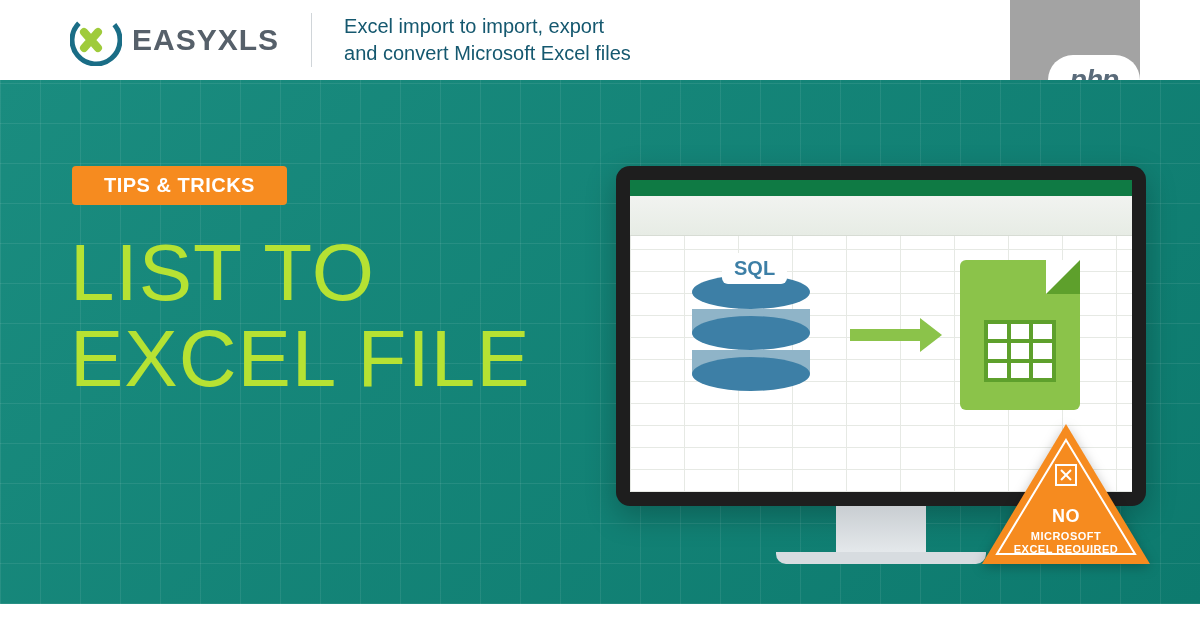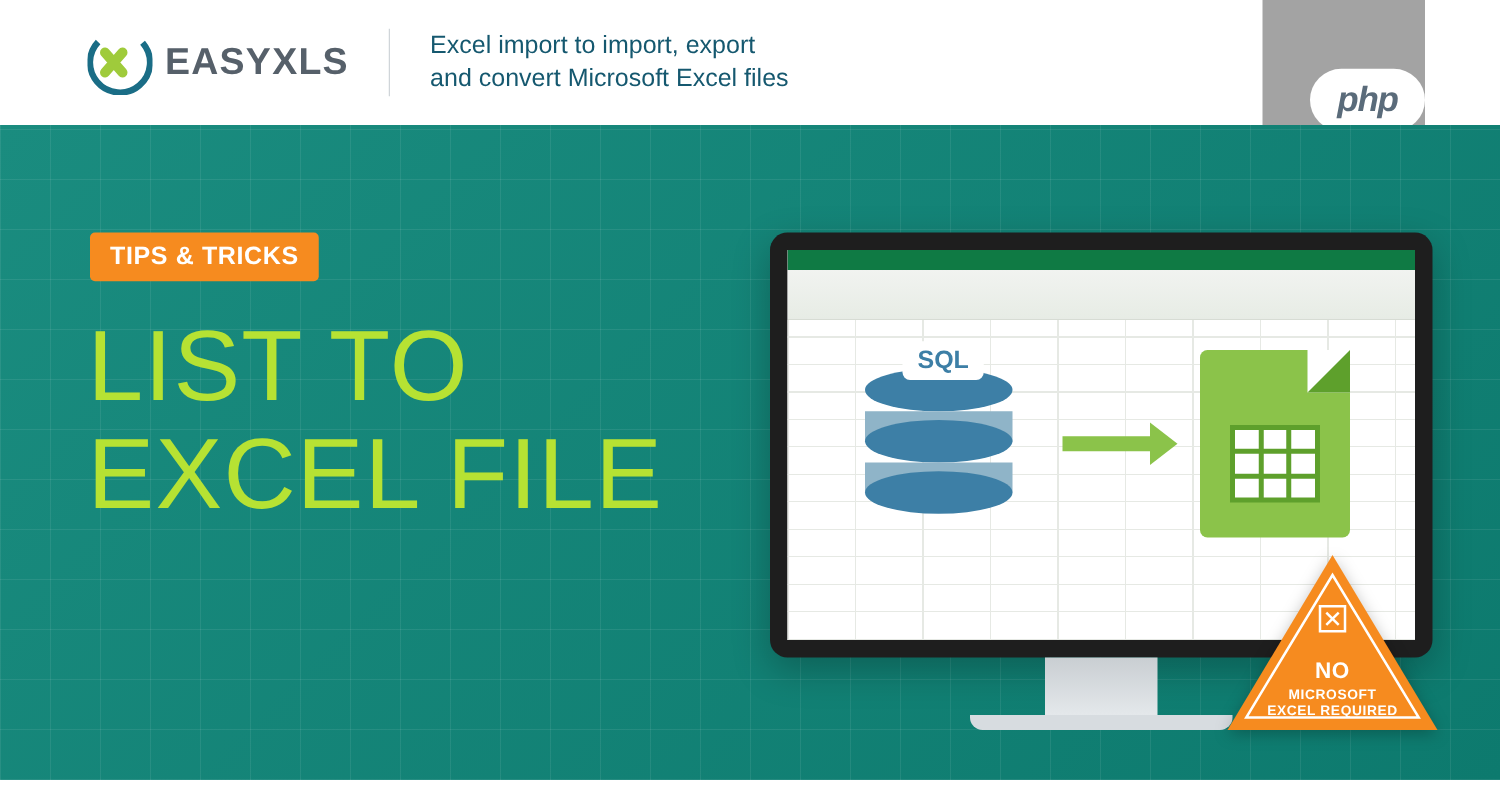--- a/index.html
+++ b/index.html
@@ -1,33 +1,33 @@
 <!DOCTYPE html>
 <html><head>
 <meta charset="utf-8">
 <style>
   * { margin: 0; padding: 0; box-sizing: border-box; }
   body { width: 1200px; height: 628px; font-family: Arial, Helvetica, sans-serif; overflow: hidden; position: relative; }
-  .header { background: #fff; height: 100px; display: flex; align-items: center; padding: 0 70px; }
+  .header { background: #fff; height: 80px; display: flex; align-items: center; padding: 0 70px; }
   .logo-area { display: flex; align-items: center; gap: 10px; }
   .logo-icon { width: 52px; height: 52px; position: relative; }
   .logo-text { font-size: 30px; font-weight: 700; color: #4a5a66; letter-spacing: 1px; }
   .logo-text .easy { color: #56606a; }
   .logo-text .xls { color: #56606a; font-weight: 900; }
   .divider { width: 1px; height: 54px; background: #d0d5d9; margin: 0 32px; }
   .tagline { color: #15586f; font-size: 20px; line-height: 1.35; }
   .ribbon { position: absolute; top: 0; right: 60px; width: 130px; height: 160px; background: #a3a3a3; display:flex; align-items:center; justify-content:flex-end; }
   .ribbon::after { content:""; position:absolute; bottom:-28px; left:0; width:0; height:0; border-left: 65px solid #9fcb3b; border-right: 65px solid #9fcb3b; border-bottom: 28px solid transparent; }
   .ribbon .php-badge { width: 92px; height: 50px; background:#fff; border-radius: 26px; display:flex; align-items:center; justify-content:center; font-weight:900; font-style: italic; font-size: 28px; letter-spacing:-1px; color:#5a6b7a; }
   .main { position: relative; height: 524px; background:
     repeating-linear-gradient(0deg, rgba(255,255,255,0.08) 0 1px, transparent 1px 40px),
     repeating-linear-gradient(90deg, rgba(255,255,255,0.08) 0 1px, transparent 1px 40px),
     linear-gradient(135deg, #1a8c7f 0%, #0d7a6e 100%);
   }
-  .badge-tips { position:absolute; top: 86px; left:72px; display:inline-block; background:#f68b1f; color:#fff; font-weight:700; font-size:20px; padding: 8px 16px; border-radius: 4px; letter-spacing: 0.5px; }
+  .badge-tips { position:absolute; top: 86px; left:72px; display:inline-block; background:#f68b1f; color:#fff; font-weight:700; font-size:20px; padding: 8px 32px; border-radius: 4px; letter-spacing: 0.5px; }
   .title { position:absolute; top: 150px; left: 70px; color:#b6e233; font-size: 80px; font-weight: 400; line-height: 1.08; letter-spacing: 1px; }
   .monitor-wrap { position:absolute; right: 54px; top: 86px; width: 530px; height: 430px; }
   .monitor-bezel { width: 530px; height: 340px; background: #1e1e1e; border-radius: 14px; padding: 14px; box-shadow: 0 10px 30px rgba(0,0,0,0.25); }
   .monitor-screen { width: 100%; height: 100%; background: #fff; position: relative; overflow: hidden; }
   .stand-neck { width: 90px; height: 46px; background: linear-gradient(#c9ced2,#e4e8eb); margin: 0 auto; }
   .stand-base { width: 210px; height: 12px; background:#d7dce0; border-radius: 0 0 10px 10px; margin: 0 auto; }
   .excel-titlebar { height: 16px; background:#0f7a44; }
   .excel-ribbon { height: 40px; background: linear-gradient(#f1f3f0,#e7ece5); border-bottom:1px solid #d7dcd4; }
   .excel-grid { position:absolute; top:56px; left:0; right:0; bottom:0; background:
     repeating-linear-gradient(0deg, #e6e9e4 0 1px, transparent 1px 22px),

